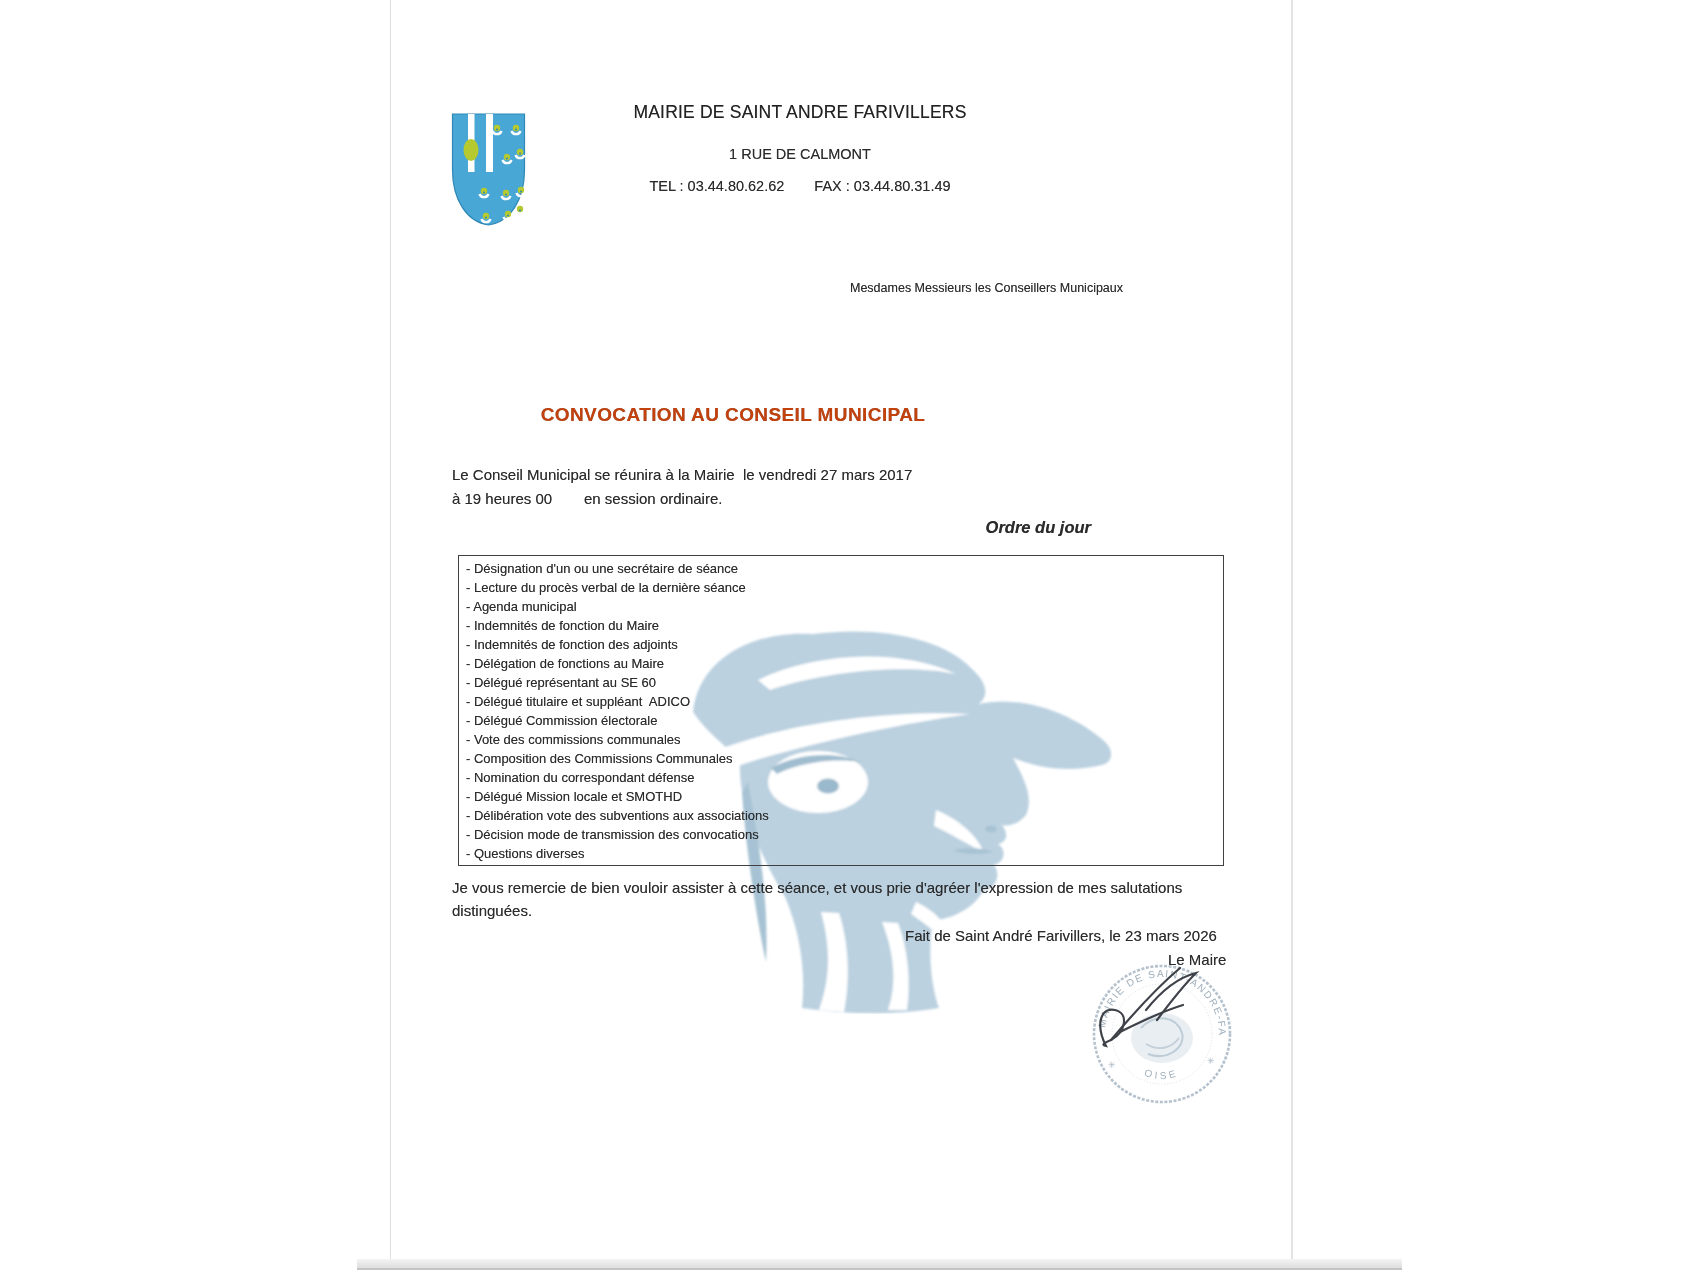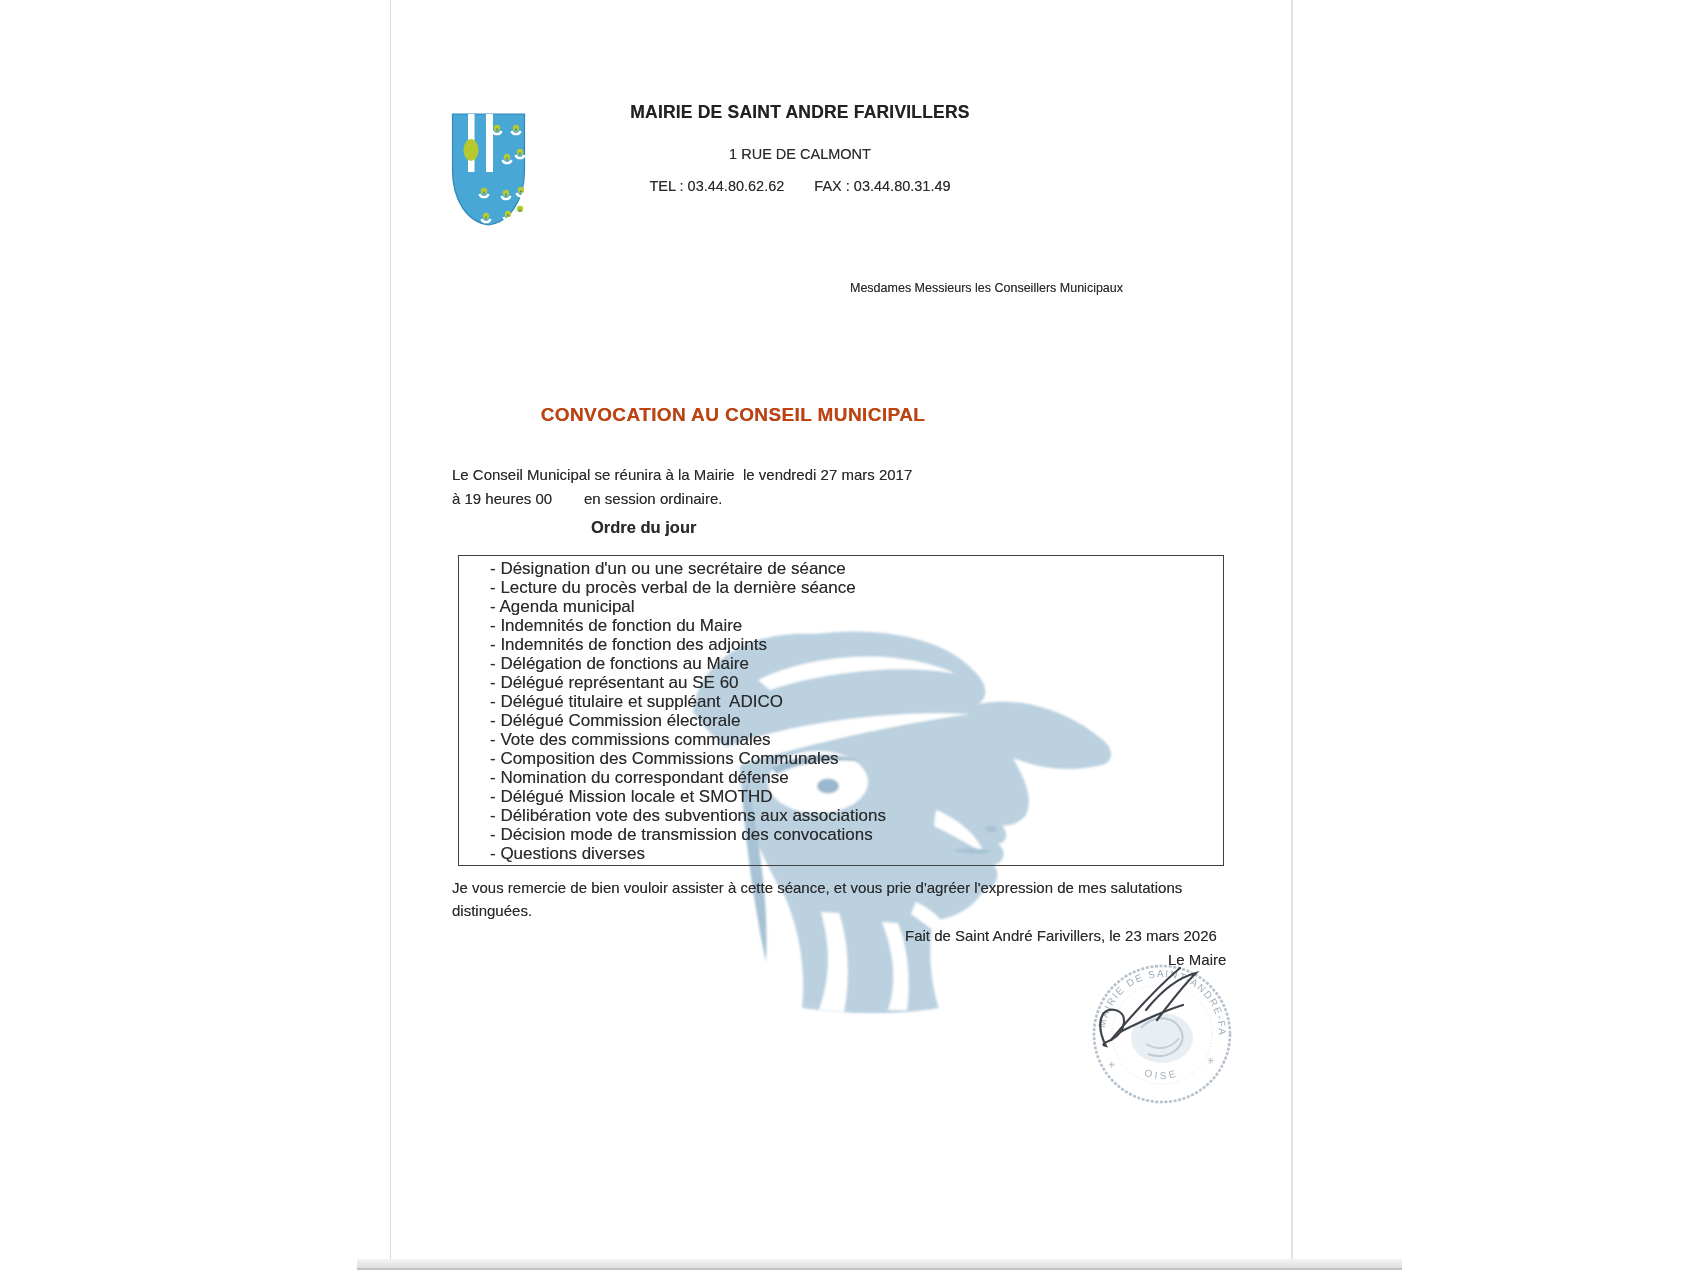--- a/index.html
+++ b/index.html
@@ -9,37 +9,36 @@
     font-family:"Liberation Sans", sans-serif;
   }
   .abs{position:absolute;}
   .scan-text{ text-shadow:0 0 .4px rgba(40,40,40,.55); }
   .edge-line{ background:#dedede; }
   .scan-bar{
     background:linear-gradient(#f4f4f4,#dedede);
     border-bottom:2px solid #c3c3c3;
   }
   .hdr-line{ left:450px; width:700px; text-align:center; }
-  .org-name{ font-size:17.5px; font-weight:bold; letter-spacing:.2px; color:#222; }
+  .org-name{ font-size:17.5px; font-weight:normal; letter-spacing:.2px; color:#222; }
   .addr{ font-size:14.5px; }
   .telfax{ display:flex; justify-content:center; gap:30px; font-size:14.5px; }
   .recipient{ font-size:12.5px; }
   .doc-title{ left:433px; width:600px; text-align:center;
     font-size:19px; font-weight:bold; letter-spacing:.4px; color:#c2410c; }
   .body-txt{ font-size:15px; }
-  .ordre{ left:591px; width:500px; text-align:left; font-size:16.5px; font-weight:bold; }
+  .ordre{ left:591px; width:500px; text-align:right; font-size:16.5px; font-weight:bold;font-style:italic; }
   .agenda-box{
     left:458px; top:555px; width:766px; height:311px;
     border:1.5px solid #404040; box-sizing:border-box;
     padding:3px 0 0 7px; background:transparent;
   }
   .agenda-item{
-    font-size:17px; line-height:19px; white-space:pre-wrap;
+    font-size:13px; line-height:19px; white-space:pre-wrap;
     text-shadow:0 0 .4px rgba(40,40,40,.55);
-    margin-left:24px;
   }
   .signer{ font-size:15px; }
   svg{ display:block; }
 </style>
 </head>
 <body>
 
 <div class="page">
 
   <div class="abs edge-line" style="left:390px;top:0;width:1px;height:1262px;"></div>

